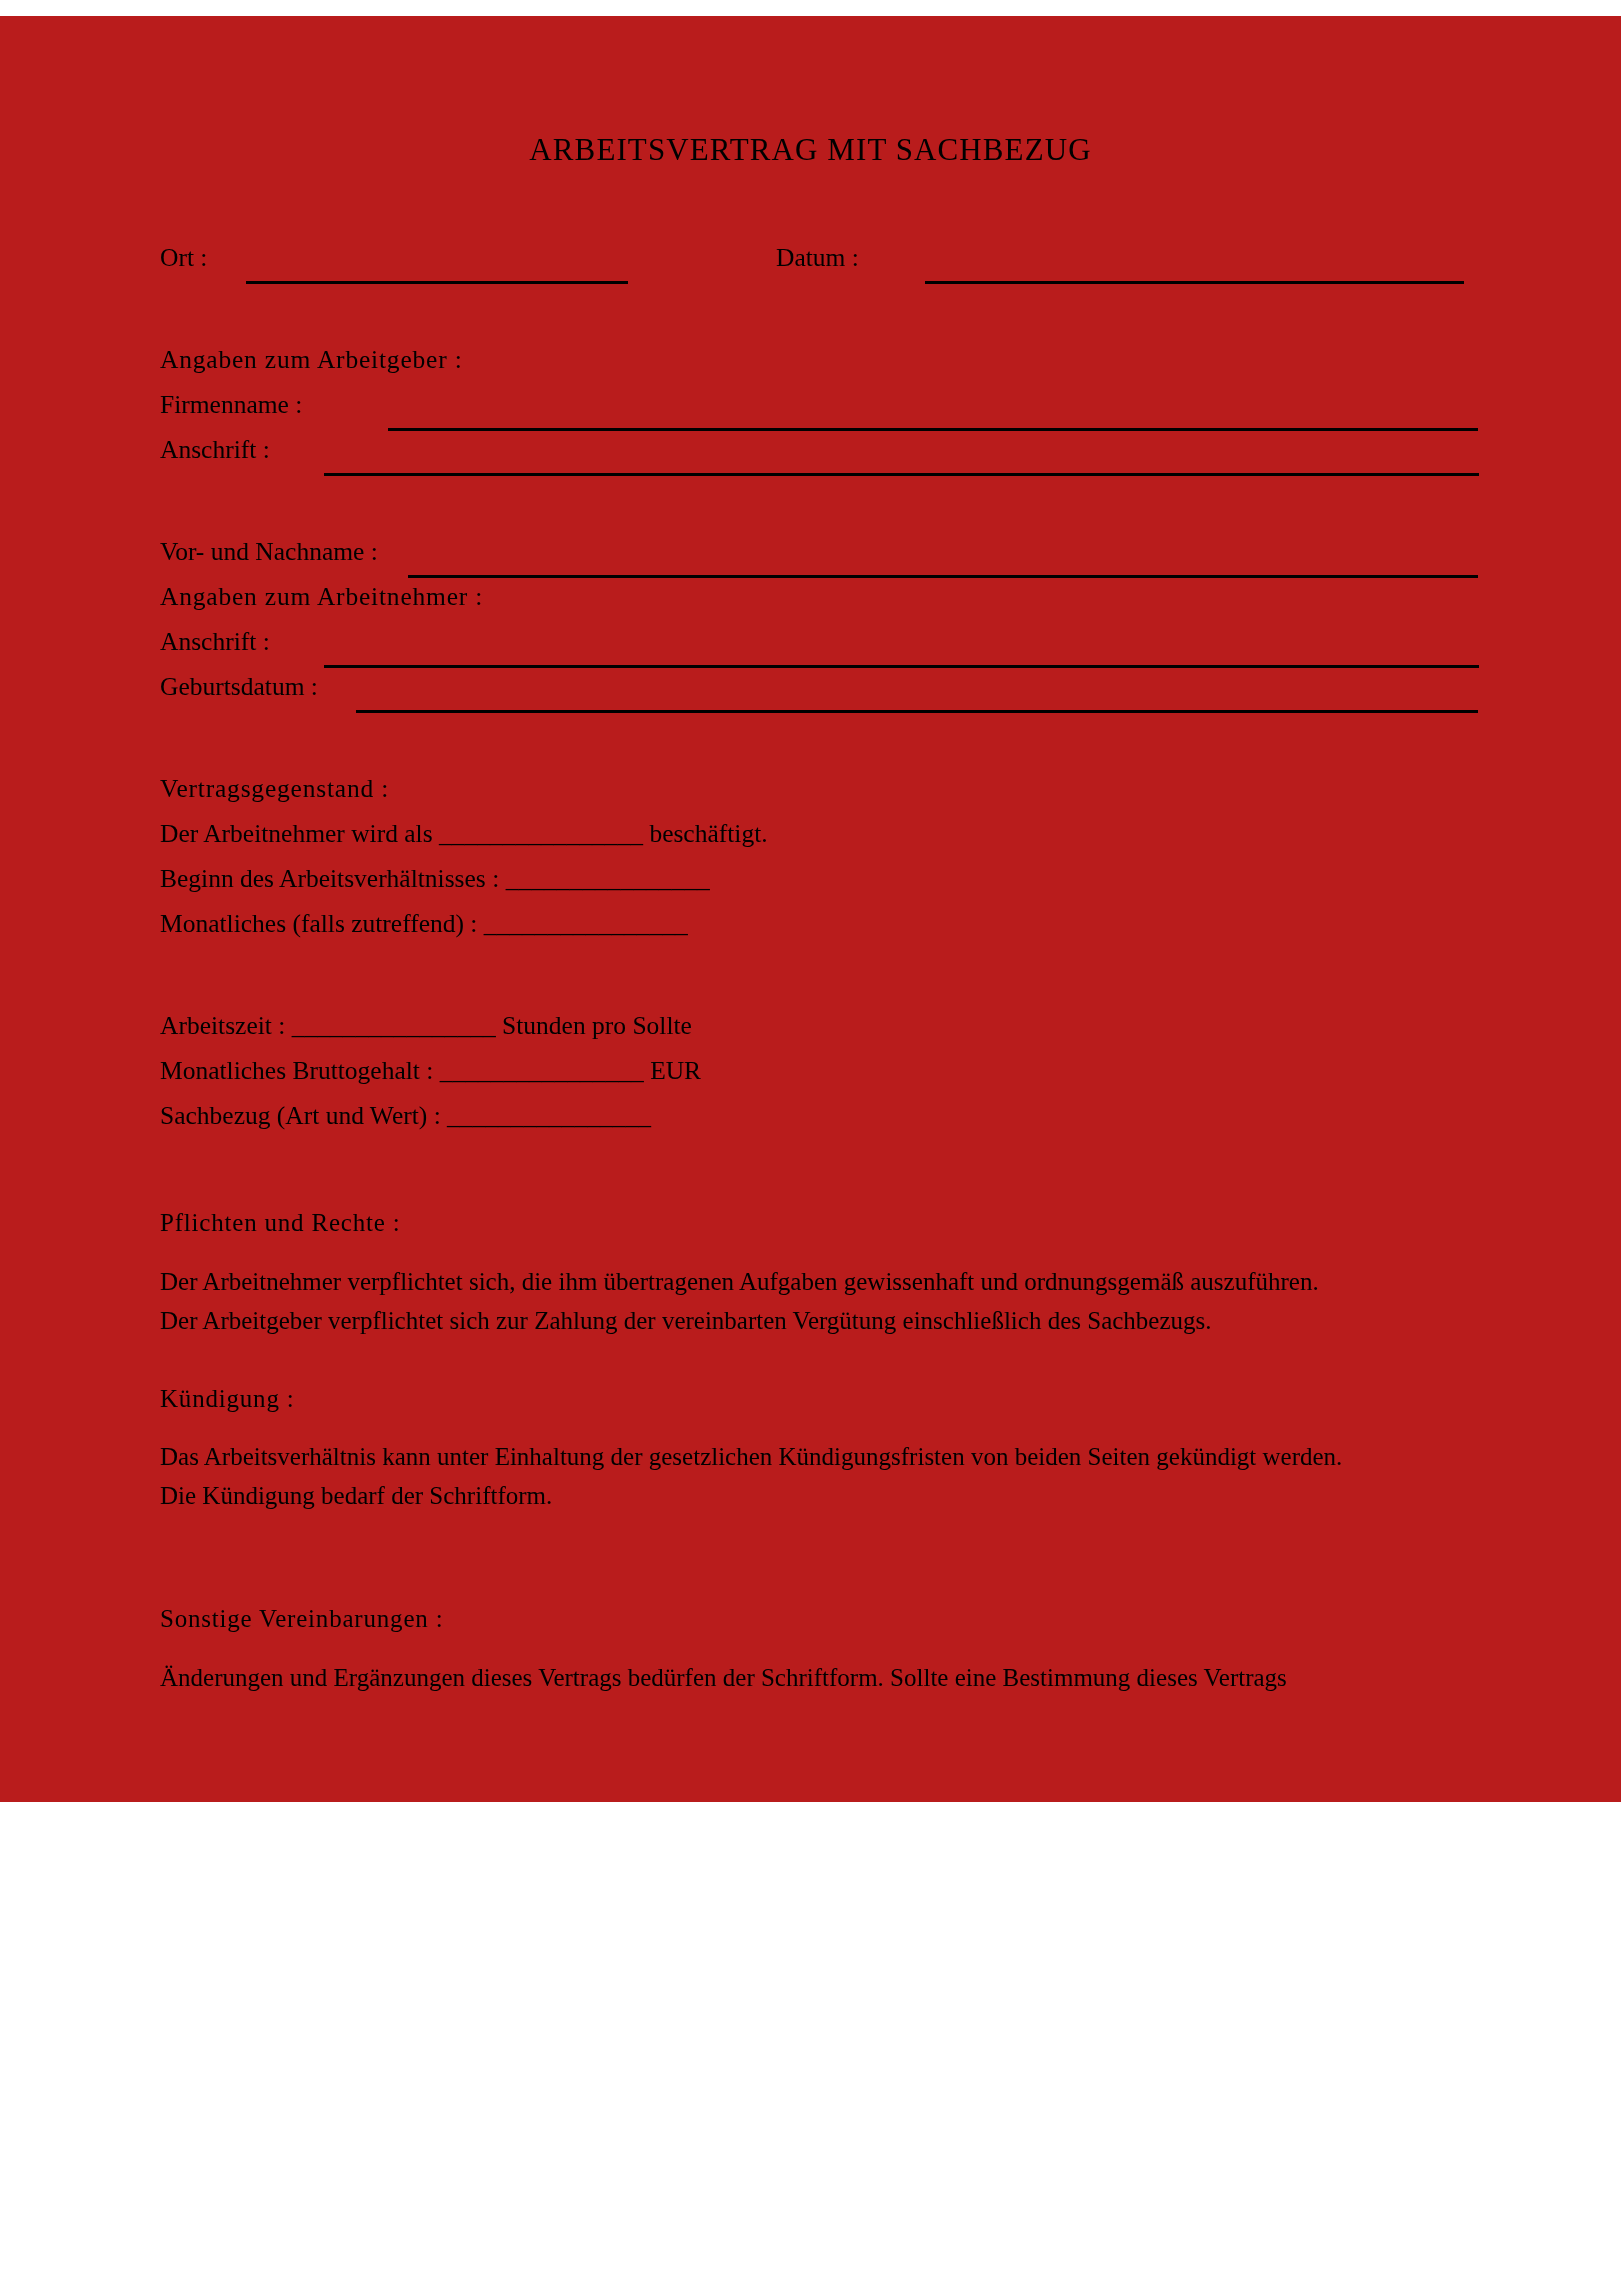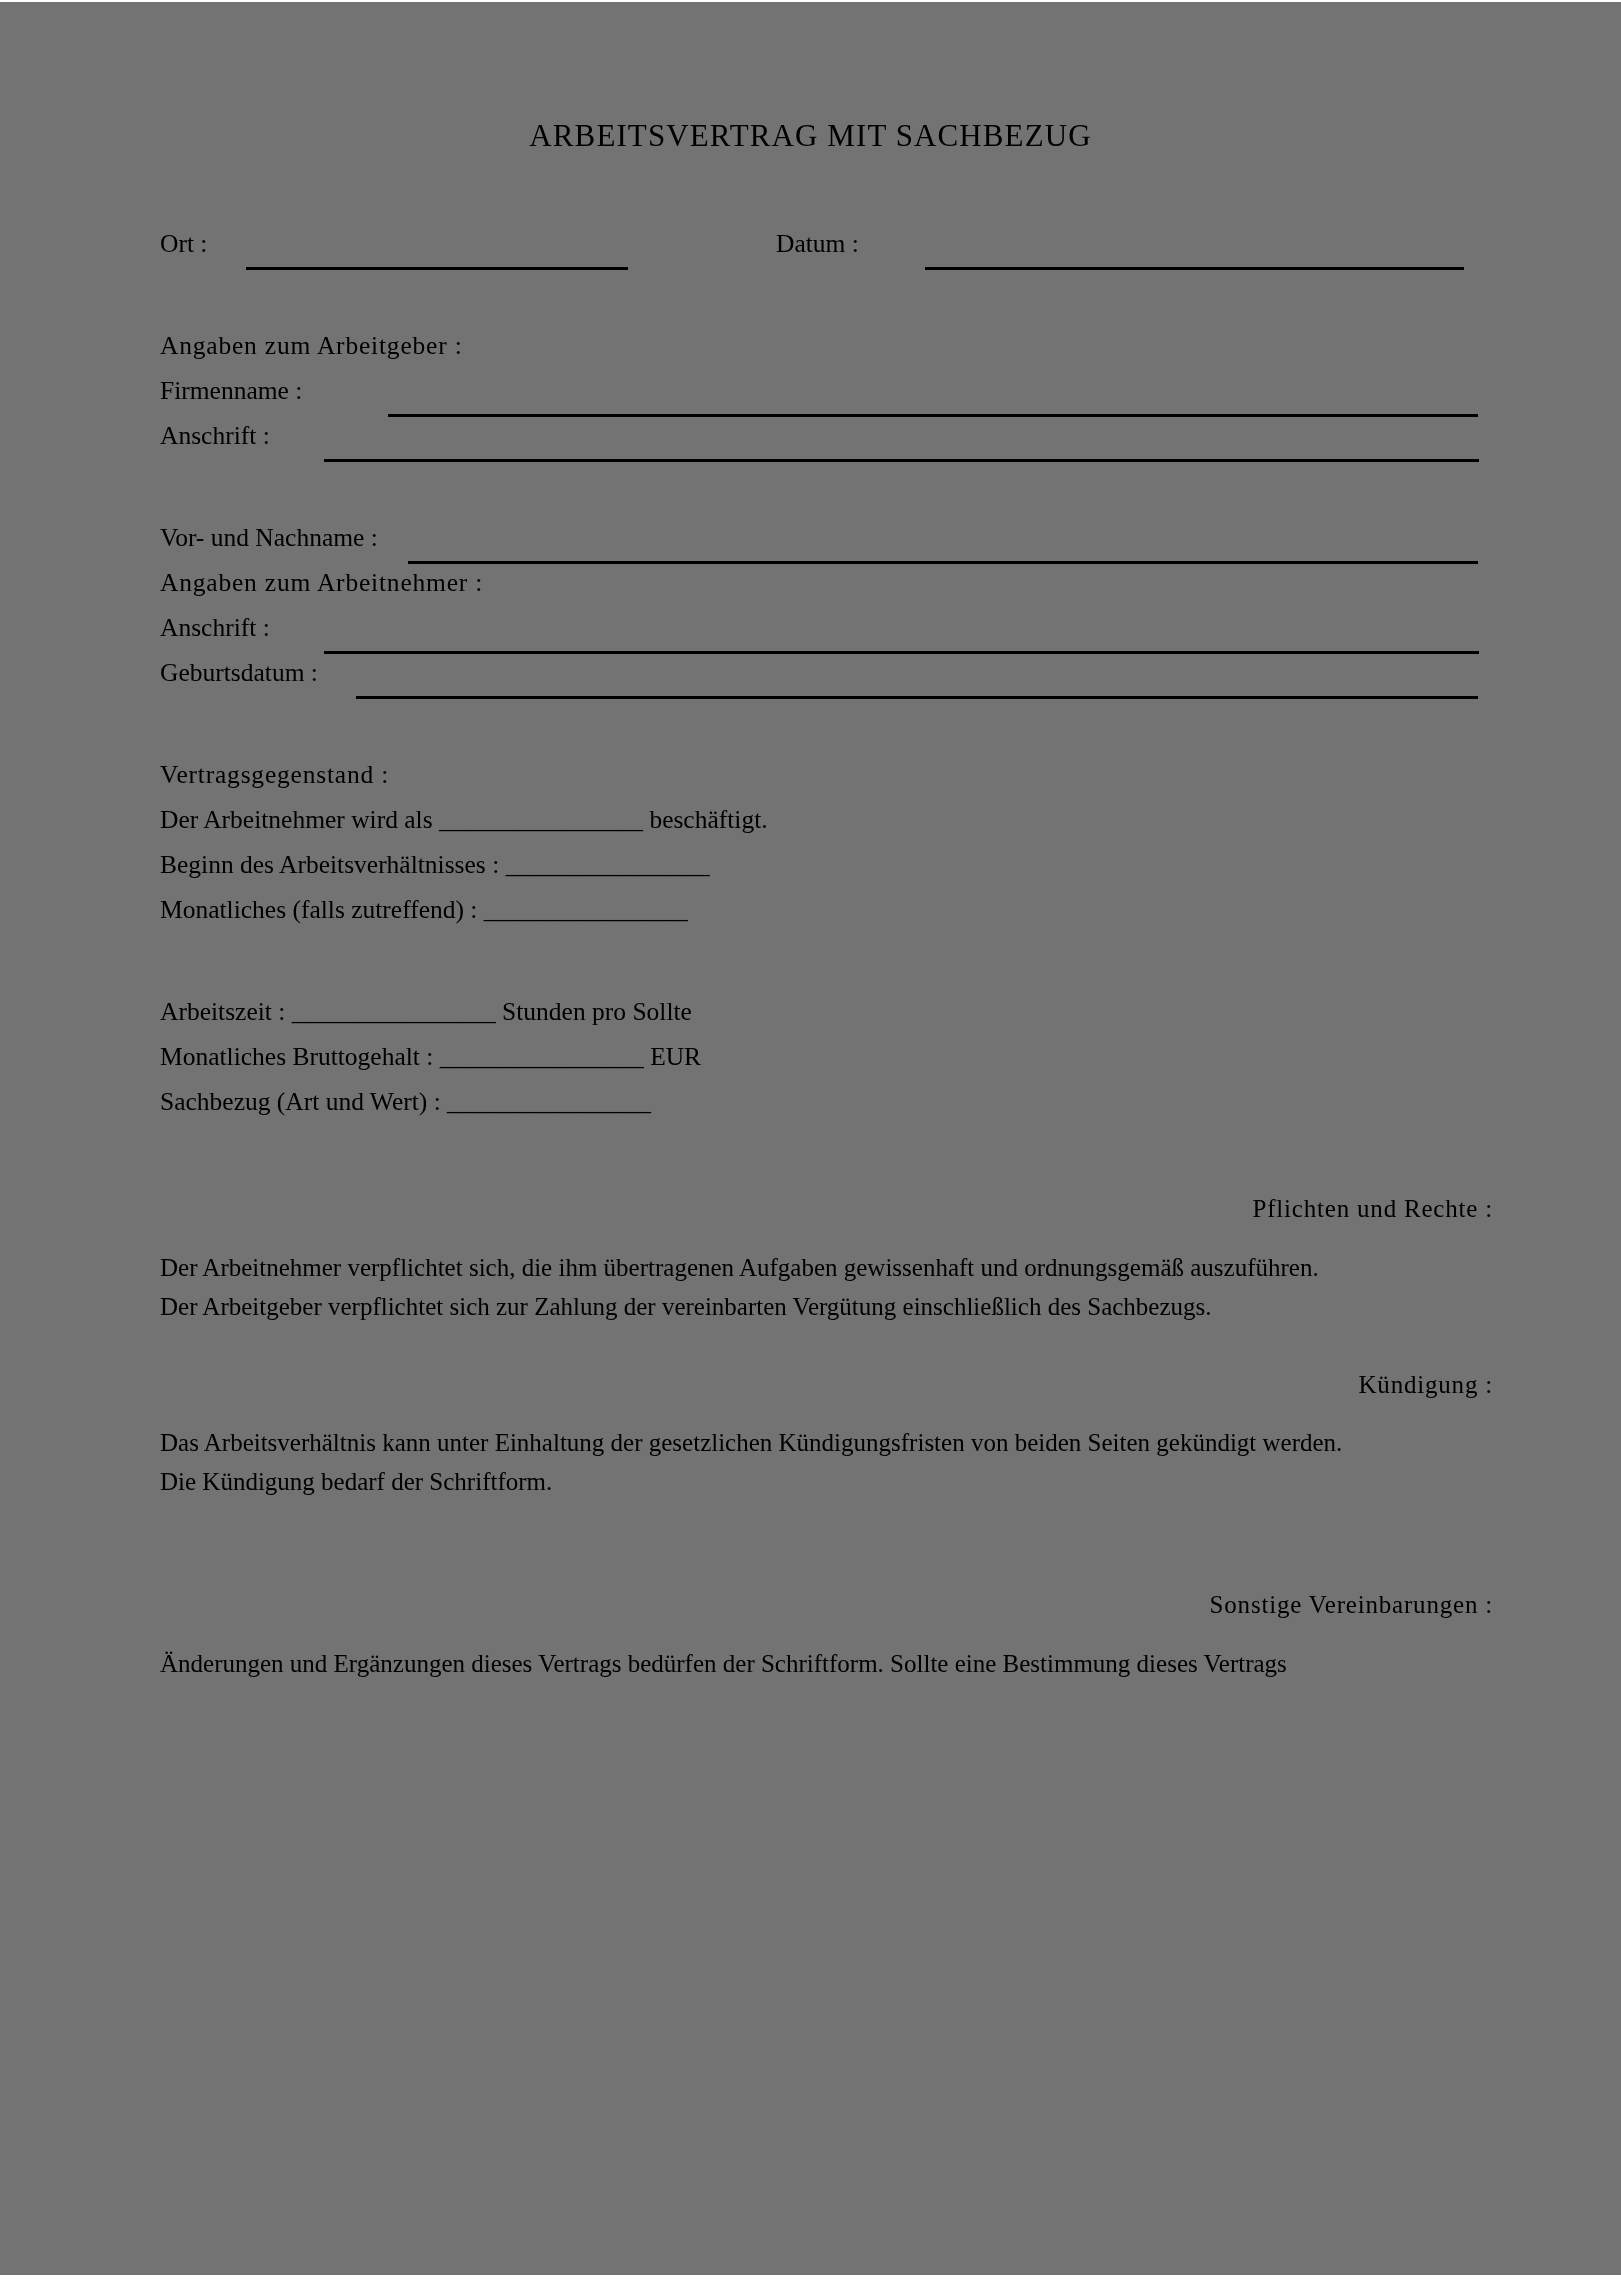--- a/index.html
+++ b/index.html
@@ -7,23 +7,23 @@
     padding: 0;
     background: #ffffff;
   }
   body {
     font-family: "Liberation Serif", "DejaVu Serif", serif;
     color: #000000;
   }
   .page {
     position: relative;
     width: 1621px;
-    height: 2273px;
-    background: #737373;
-    margin: 2px auto;
+    height: 1786px;
+    background: #b91c1c;
+    margin: 16px auto;
     overflow: hidden;
   }
   .doc-title {
     position: absolute;
     top: 116px;
     left: 0;
     width: 1621px;
     text-align: center;
     font-size: 31px;
     letter-spacing: 1.1px;
@@ -49,21 +49,20 @@
     font-size: 25.5px;
     white-space: nowrap;
   }
   .label.right {
     left: 616px;
   }
   .heading {
     font-size: 25.5px;
     letter-spacing: 0.8px;
     white-space: nowrap;
-    text-align: right;
   }
   .rule {
     position: absolute;
     height: 2.9px;
     background: #000000;
     bottom: 3.9px;
   }
   .para {
     font-size: 25px;
     line-height: 39px;

